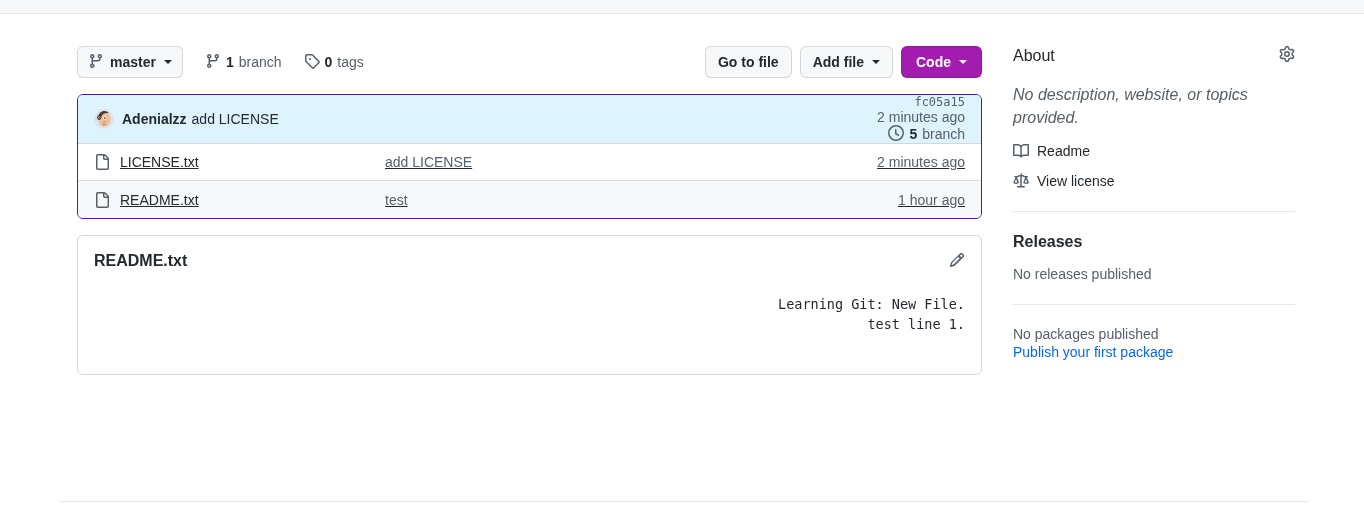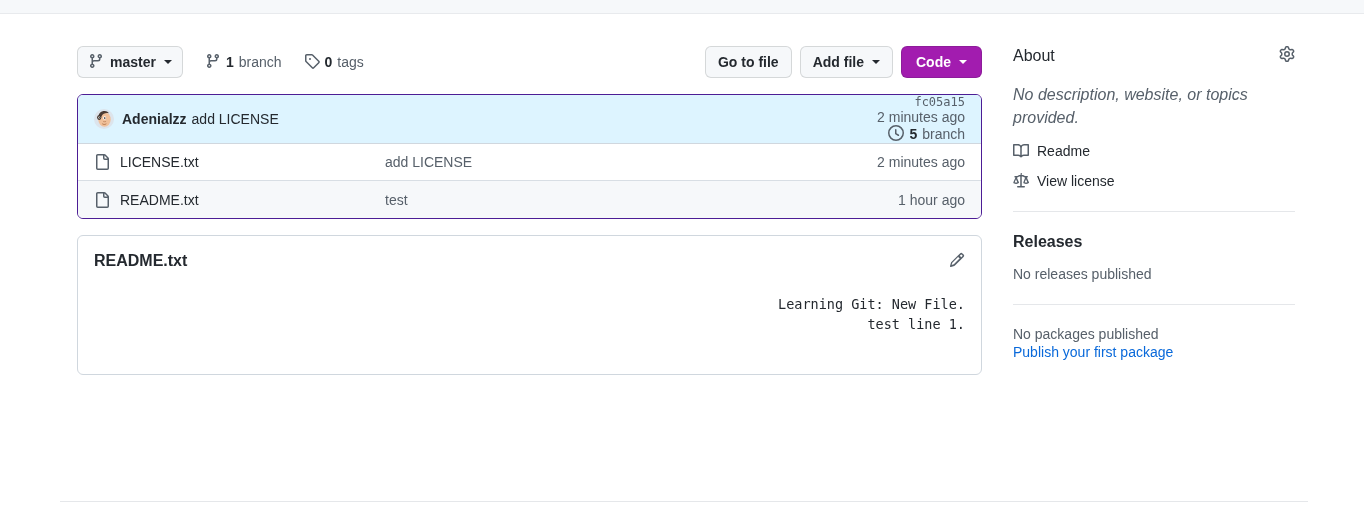--- a/index.html
+++ b/index.html
@@ -133,20 +133,21 @@
   }
   .commits-link b { color: #24292f; font-weight: 600; }
 
   .file-row {
     display: flex;
     align-items: center;
     height: 37px;
     padding: 0 16px;
     font-size: 14px;
     border-bottom: 1px solid #d8dee4;
+    text-decoration: underline;
   }
   .file-row:last-child { border-bottom: none; }
   .file-row.alt { background: #f6f8fa; }
   .file-icon { width: 16px; height: 16px; flex: none; color: #57606a; }
   .file-name {
     margin-left: 10px;
     width: 265px;
     color: #24292f;
     cursor: pointer;
     overflow: hidden;

